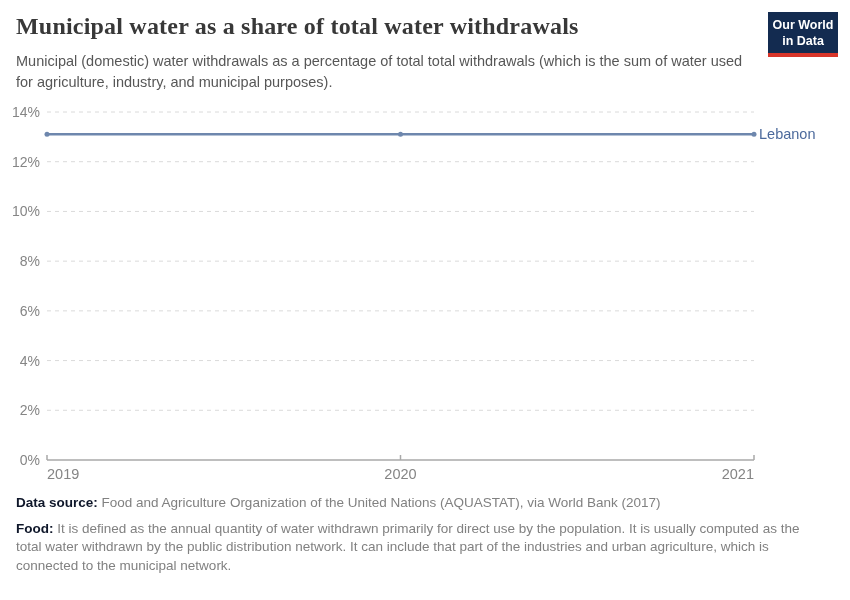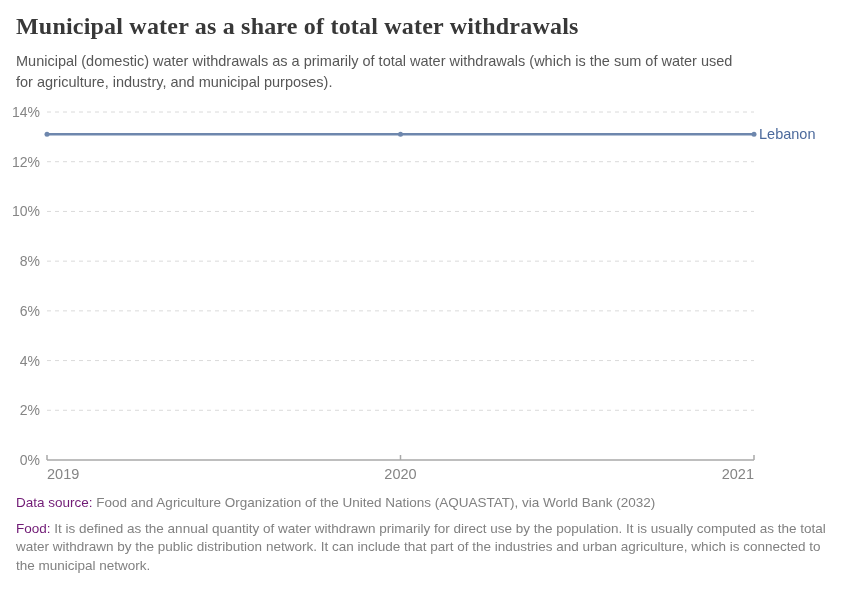--- a/index.html
+++ b/index.html
@@ -22,33 +22,37 @@
     font-size:14.5px;line-height:1.42;color:#575757;
   }
   .chart-svg{position:absolute;left:0;top:100px;}
   .chart-svg text{font-family:"Liberation Sans",sans-serif;}
   .footer{
     position:absolute;left:16px;top:494px;width:812px;
     font-size:13.5px;line-height:1.38;color:#818181;
   }
   .footer p{margin:0;}
   .footer .src{margin-bottom:7px;}
-  .footer b{color:#701a75;font-weight:400;}
+  .footer b{color:#0f172a;font-weight:700;}
   .citation{margin-top:8px;}
   .citation a{color:#818181;text-decoration:none;}
 </style>
 </head>
 <body>
 
 <div class="page">
 
   <h1 class="title">Municipal water as a share of total water withdrawals</h1>
 
+  <div class="logo" style="background: rgb(19, 43, 80); border-bottom: 4px solid rgb(216, 53, 42);">
+    <span style="display:block;">Our World</span>
+    <span style="display:block;">in Data</span>
+  </div>
 
-  <p class="subtitle">Municipal (domestic) water withdrawals as a primarily of total water withdrawals (which is the sum of water used for agriculture, industry, and municipal purposes).</p>
+  <p class="subtitle">Municipal (domestic) water withdrawals as a percentage of total total withdrawals (which is the sum of water used for agriculture, industry, and municipal purposes).</p>
 
   <svg class="chart-svg" id="chart" width="850" height="390" viewBox="0 0 850 390">
       <line x1="47" y1="310.2857142857143" x2="754" y2="310.2857142857143" stroke="#dadada" stroke-width="1" stroke-dasharray="4,4"></line>
       <line x1="47" y1="260.57142857142856" x2="754" y2="260.57142857142856" stroke="#dadada" stroke-width="1" stroke-dasharray="4,4"></line>
       <line x1="47" y1="210.85714285714286" x2="754" y2="210.85714285714286" stroke="#dadada" stroke-width="1" stroke-dasharray="4,4"></line>
       <line x1="47" y1="161.14285714285717" x2="754" y2="161.14285714285717" stroke="#dadada" stroke-width="1" stroke-dasharray="4,4"></line>
       <line x1="47" y1="111.42857142857142" x2="754" y2="111.42857142857142" stroke="#dadada" stroke-width="1" stroke-dasharray="4,4"></line>
       <line x1="47" y1="61.71428571428572" x2="754" y2="61.71428571428572" stroke="#dadada" stroke-width="1" stroke-dasharray="4,4"></line>
       <line x1="47" y1="12" x2="754" y2="12" stroke="#dadada" stroke-width="1" stroke-dasharray="4,4"></line>
       <text x="40" y="365" text-anchor="end" fill="#858585" font-size="14">0%</text>
@@ -67,17 +71,17 @@
       <text x="400.5" y="379" text-anchor="middle" fill="#858585" font-size="14.5">2020</text>
       <text x="754" y="379" text-anchor="end" fill="#858585" font-size="14.5">2021</text>
       <polyline points="47,34.37142857142857 400.5,34.37142857142857 754,34.37142857142857" fill="none" stroke="#6e87ad" stroke-width="2.5"></polyline>
       <circle cx="47" cy="34.37142857142857" r="2.5" fill="#6e87ad"></circle>
       <circle cx="400.5" cy="34.37142857142857" r="2.5" fill="#6e87ad"></circle>
       <circle cx="754" cy="34.37142857142857" r="2.5" fill="#6e87ad"></circle>
       <text x="759" y="38.87142857142857" text-anchor="start" fill="#4c6a9c" font-size="14.5">Lebanon</text>
     </svg>
 
   <div class="footer">
-    <p class="src"><b>Data source:</b> <span>Food and Agriculture Organization of the United Nations (AQUASTAT), via World Bank (2032)</span></p>
+    <p class="src"><b>Data source:</b> <span>Food and Agriculture Organization of the United Nations (AQUASTAT), via World Bank (2017)</span></p>
     <p class="note"><b>Food:</b> <span>It is defined as the annual quantity of water withdrawn primarily for direct use by the population. It is usually computed as the total water withdrawn by the public distribution network. It can include that part of the industries and urban agriculture, which is connected to the municipal network.</span></p>
   </div>
 
 </div>
 
 </body></html>

